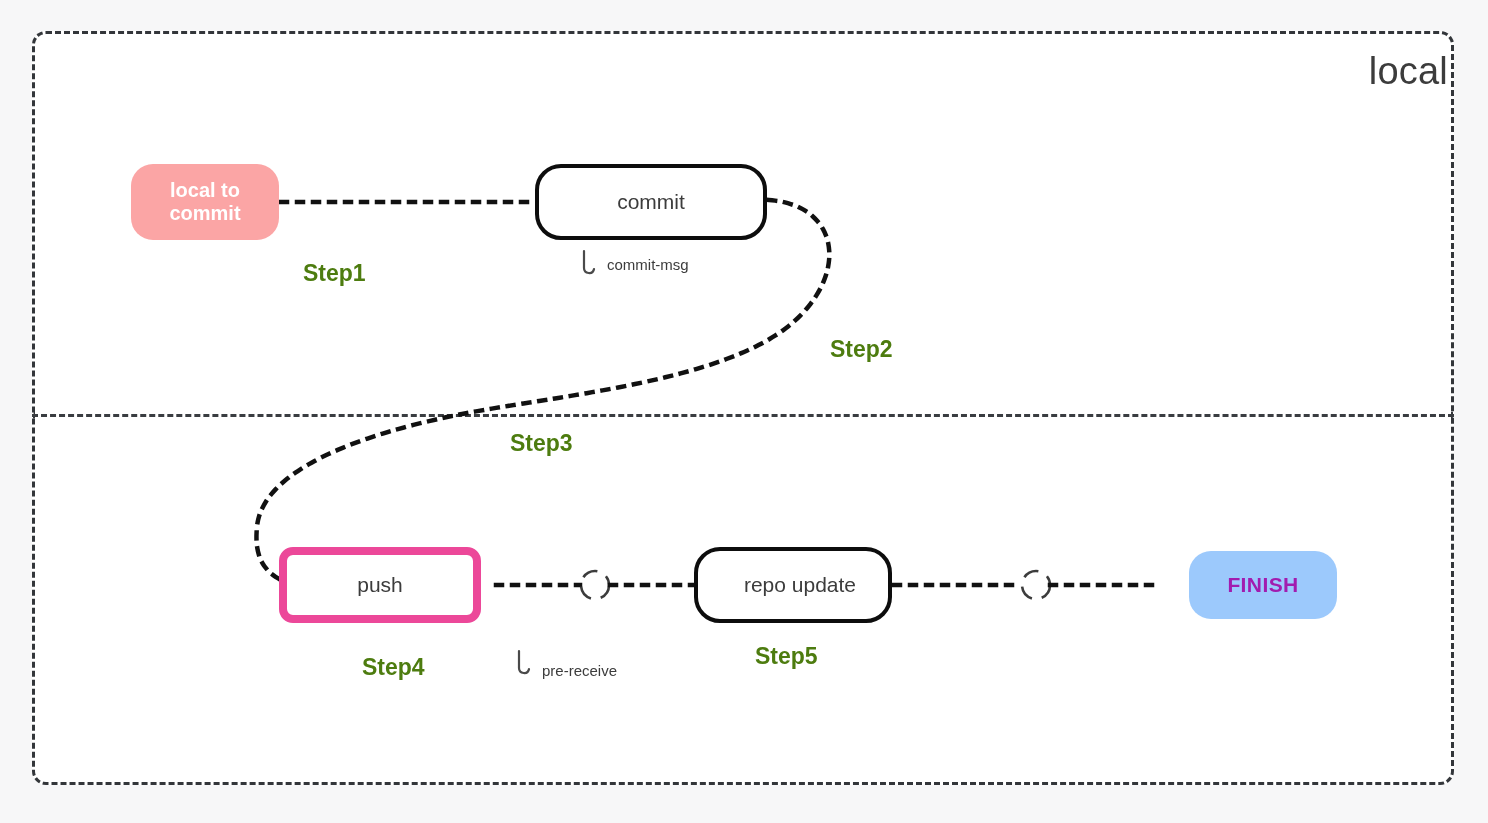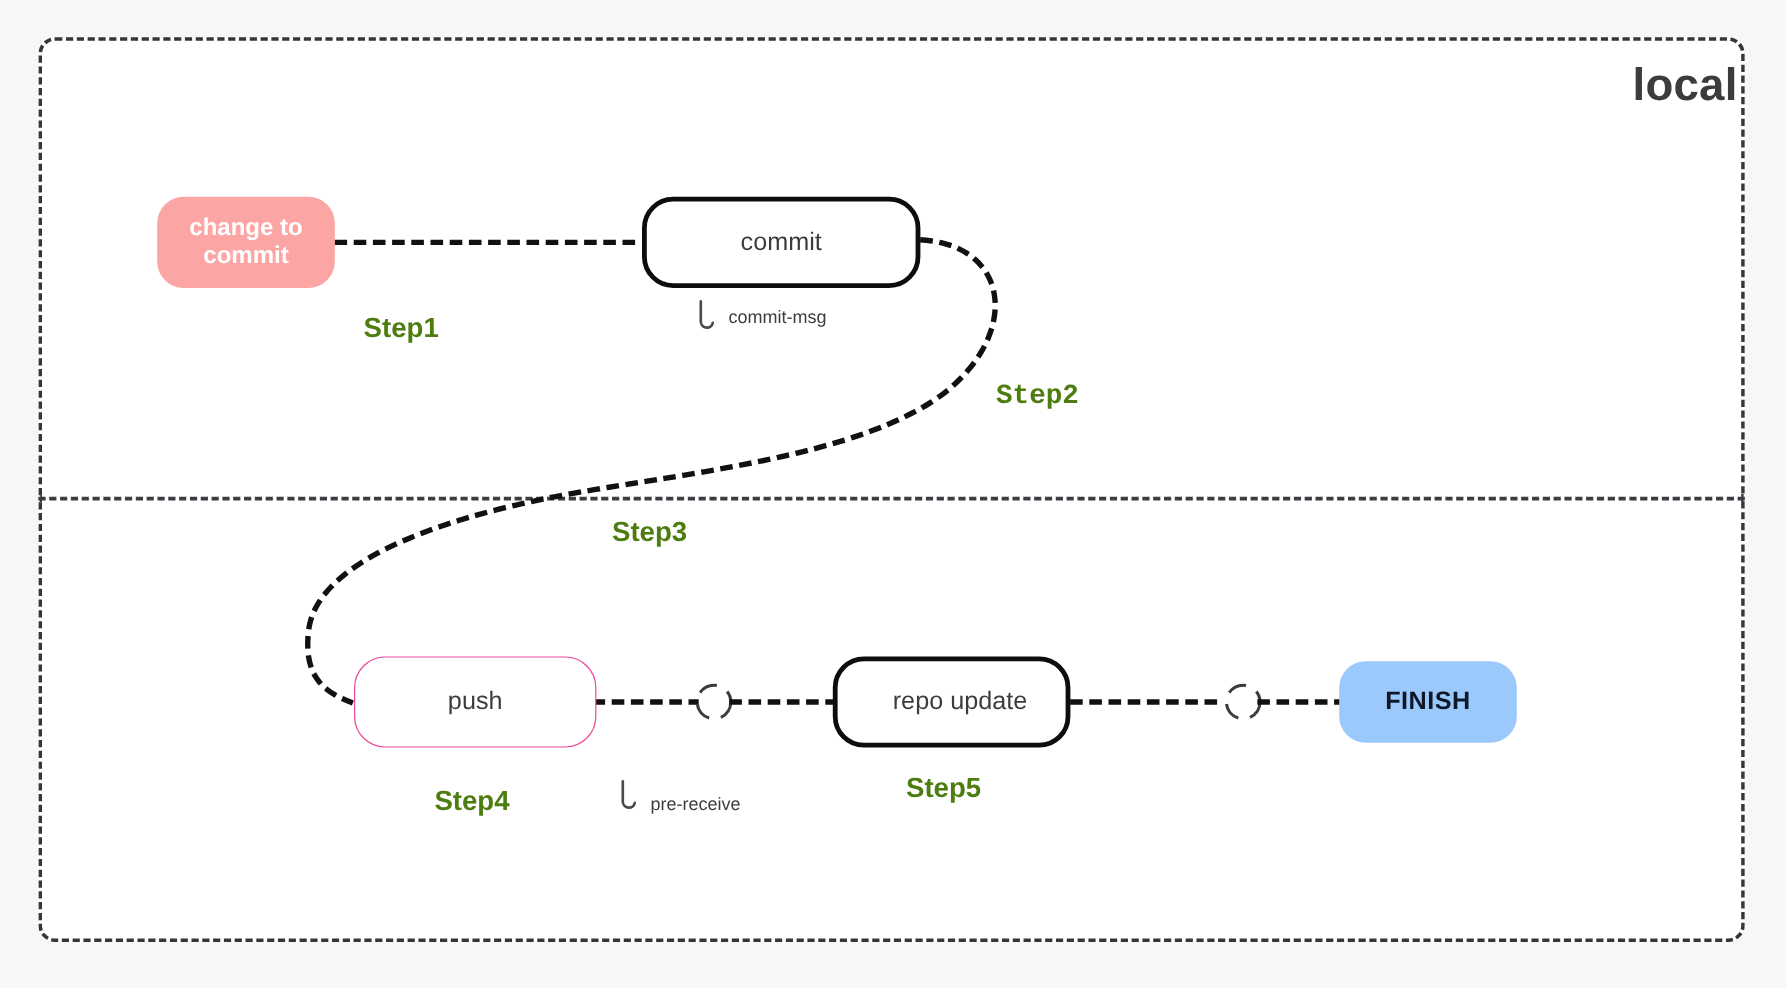--- a/index.html
+++ b/index.html
@@ -48,21 +48,21 @@
     top: 414px;
     width: 1422px;
     height: 0;
     border-top: 3px dashed #3a3d41;
   }
 
   .zone-label {
     position: absolute;
     font-size: 38px;
     color: #3c3c3c;
-    font-weight: 700;
+    font-weight: 400;
     letter-spacing: 0.2px;
     white-space: nowrap;
   }
   .zone-label-local  { right: 40px; top: 50px; }
   .zone-label-remote { right: 40px; top: 430px; }
 
   
   #links {
     position: absolute;
     left: 0;
@@ -101,67 +101,67 @@
     width: 232px;
     height: 76px;
     background: #ffffff;
     border: 4px solid #0d0d0d;
     border-radius: 26px;
     color: #3c3c3c;
     font-size: 21px;
   }
 
   .node-push {
-    left: 295px;
+    left: 279px;
     top: 547px;
     width: 202px;
     height: 76px;
     background: #ffffff;
-    border: 1px solid #ec4899;
-    border-radius: 26px;
+    border: 8px solid #ec4899;
+    border-radius: 14px;
     color: #3c3c3c;
     font-size: 21px;
   }
 
   .node-repo {
     left: 694px;
     top: 547px;
     width: 198px;
     height: 76px;
     background: #ffffff;
     border: 4px solid #0d0d0d;
     border-radius: 26px;
     color: #3c3c3c;
     font-size: 21px;
     padding-left: 14px;
   }
 
   .node-finish {
-    left: 1116px;
+    left: 1189px;
     top: 551px;
     width: 148px;
     height: 68px;
     background: #9cc9fc;
     border-radius: 22px;
-    color: #0f172a;
+    color: #a21caf;
     font-weight: bold;
     font-size: 21px;
     letter-spacing: 0.4px;
   }
 
   
   .step {
     position: absolute;
     font-size: 23px;
     font-weight: bold;
     color: #4d7c0f;
     white-space: nowrap;
   }
   .step1 { left: 303px; top: 260px; }
-  .step2 { left: 830px; top: 317px; font-family: Liberation Mono, monospace; }
+  .step2 { left: 830px; top: 336px; }
   .step3 { left: 510px; top: 430px; }
   .step4 { left: 362px; top: 654px; }
   .step5 { left: 755px; top: 643px; text-align: right; }
 
   
   .hook {
     position: absolute;
     display: flex;
     align-items: center;
     gap: 9px;
@@ -204,21 +204,21 @@
     <circle cx="595" cy="585" r="14" fill="none" stroke="#3c3c3c" stroke-width="2.6" stroke-dasharray="16 10"></circle>
     <line x1="610" y1="585" x2="692" y2="585" stroke="#111111" stroke-width="4.5" stroke-dasharray="6 10" stroke-linecap="square"></line>
 
     <line x1="894" y1="585" x2="1022" y2="585" stroke="#111111" stroke-width="4.5" stroke-dasharray="6 10" stroke-linecap="square"></line>
     <circle cx="1036" cy="585" r="14" fill="none" stroke="#3c3c3c" stroke-width="2.6" stroke-dasharray="16 10"></circle>
     <line x1="1050" y1="585" x2="1157" y2="585" stroke="#111111" stroke-width="4.5" stroke-dasharray="6 10" stroke-linecap="square"></line>
   </svg>
 
   <div class="node node-change">
     <div>
-      <div>change to</div>
+      <div>local to</div>
       <div>commit</div>
     </div>
   </div>
 
   <div class="node node-commit">
     <span>commit</span>
   </div>
 
   <div class="node node-push">
     <span>push</span>

